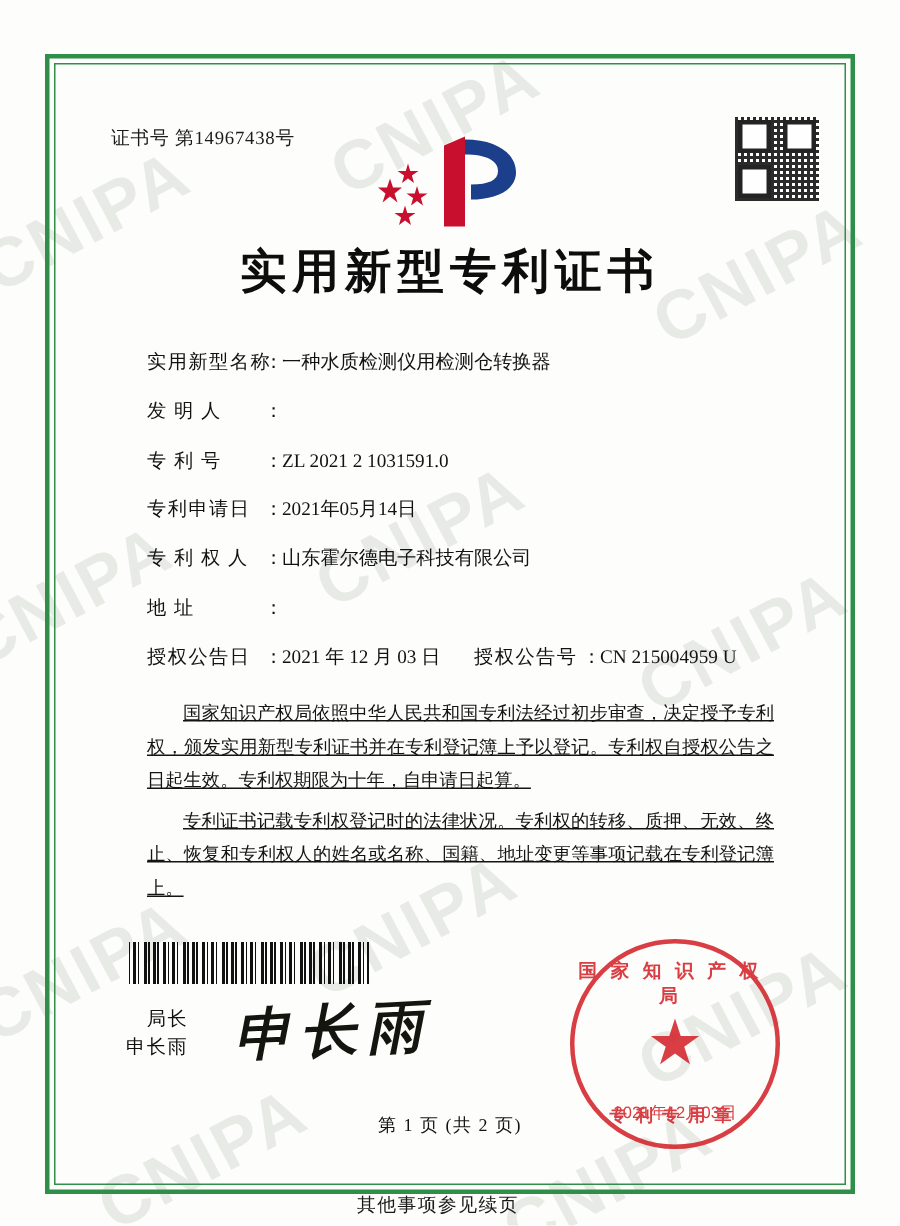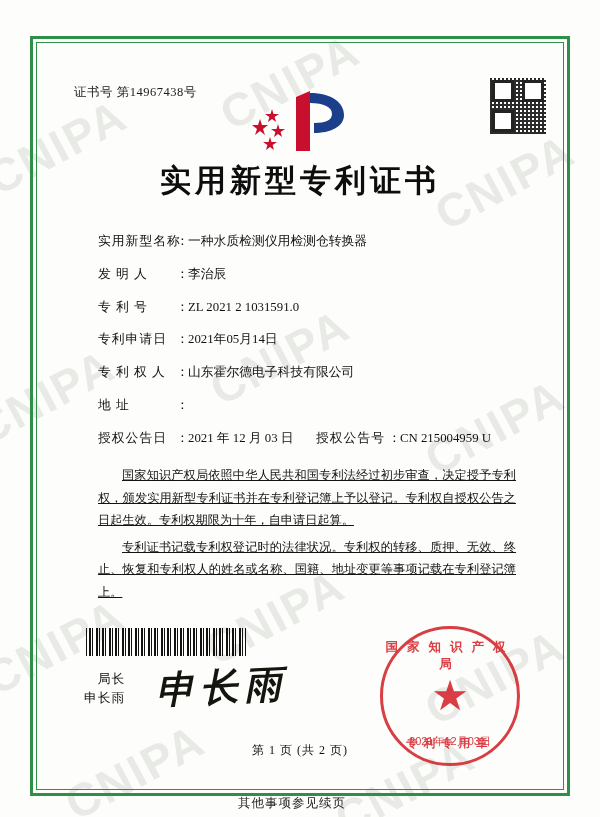--- a/index.html
+++ b/index.html
@@ -332,21 +332,20 @@
 
       <div class="field-row">
         <div class="field-label">实用新型名称</div>
         <div class="field-colon">：</div>
         <div class="field-value">一种水质检测仪用检测仓转换器</div>
       </div>
 
       <div class="field-row">
         <div class="field-label">发 明 人</div>
         <div class="field-colon">：</div>
-        <div class="field-value">李治辰</div>
       </div>
 
       <div class="field-row">
         <div class="field-label">专 利 号</div>
         <div class="field-colon">：</div>
         <div class="field-value">ZL 2021 2 1031591.0</div>
       </div>
 
       <div class="field-row">
         <div class="field-label">专利申请日</div>

